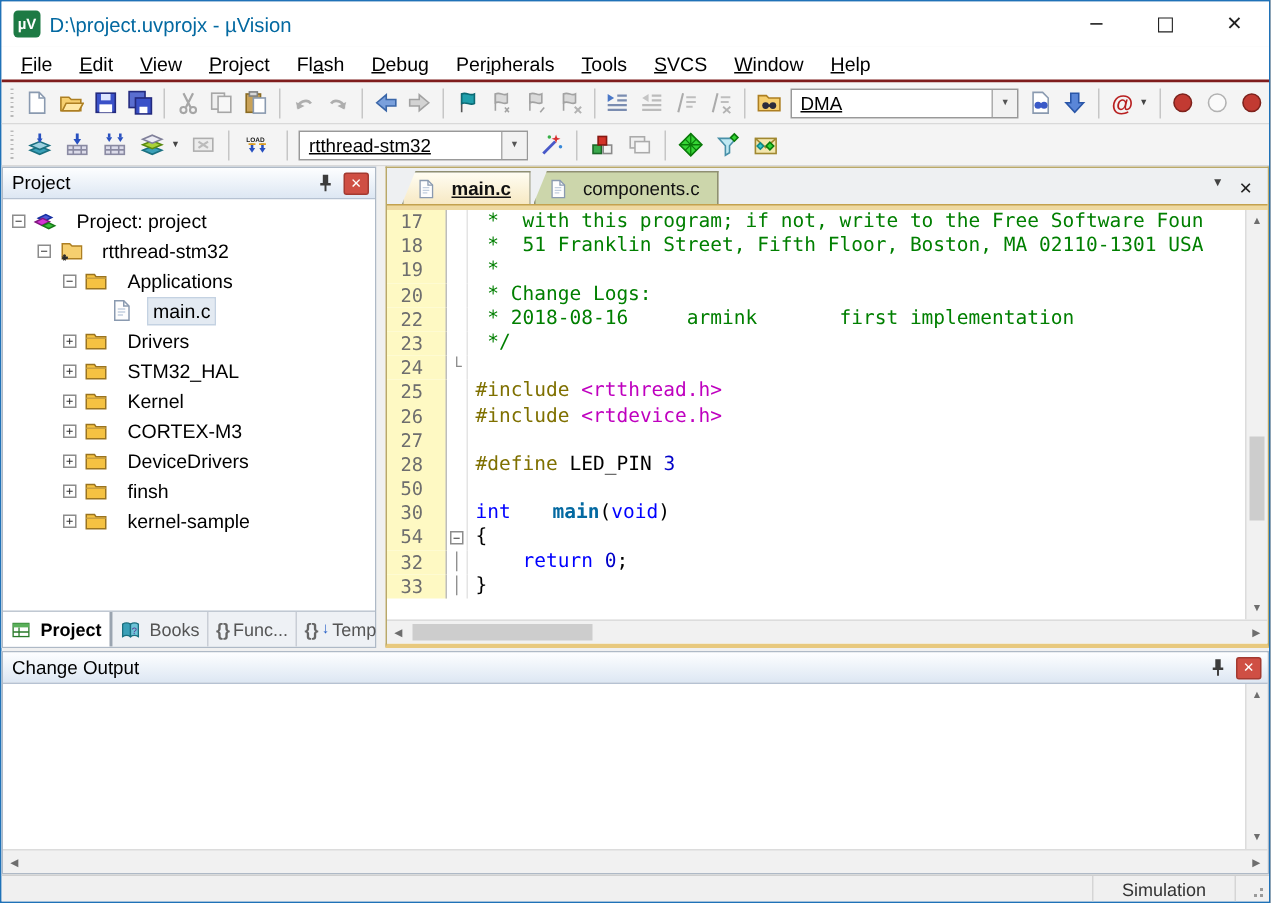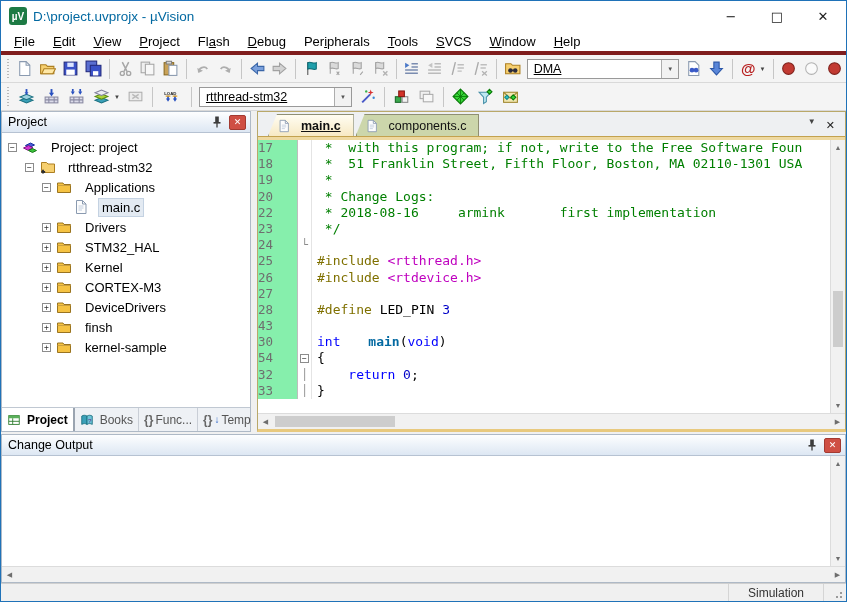--- a/index.html
+++ b/index.html
@@ -12,22 +12,22 @@
   }
   
   #titlebar{height:30px;background:#fff;display:flex;align-items:center;flex:0 0 auto;}
   .app-logo{width:18px;height:18px;margin:0 6px 0 8px;background:#1d7a44;border-radius:3px;
     color:#fff;font-size:10px;font-weight:bold;display:flex;align-items:center;justify-content:center;}
   #title-text{font-size:13.5px;color:#0369a1;}
   #win-controls{margin-left:auto;display:flex;height:100%;}
   .winbtn{width:46px;height:100%;display:flex;align-items:center;justify-content:center;
     font-size:13px;color:#222;font-family:"DejaVu Sans",sans-serif;}
   
-  #menubar{height:24px;background:#fff;display:flex;align-items:flex-start;padding-left:4px;
-    border-bottom:4px solid #7f1d1d;flex:0 0 auto;}
+  #menubar{height:24px;background:#fff;display:flex;align-items:center;padding-left:4px;
+    border-bottom:2px solid #7f1d1d;flex:0 0 auto;}
   .mitem{padding:3px 9px;color:#000;}
   .mitem u{text-decoration:underline;}
   
   .toolbar{height:28px;background:#f4f4f4;display:flex;align-items:center;padding-left:2px;
     border-bottom:1px solid #d9d9d9;flex:0 0 auto;white-space:nowrap;overflow:hidden;}
   .tgrip{width:7px;height:20px;margin:0 2px;
     background:repeating-linear-gradient(#b9b9b9 0 1px,transparent 1px 3px);
     background-size:2px 100%;background-repeat:no-repeat;background-position:2px 0;}
   .tsep{width:1px;height:20px;background:#c6c6c6;margin:0 4px;}
   .tbtn{width:23px;height:23px;margin:0 1px;display:inline-flex;align-items:center;justify-content:center;border-radius:2px;}
@@ -69,21 +69,21 @@
   .etab{height:22px;display:flex;align-items:center;padding:0 12px 0 8px;margin-right:2px;font-size:12.5px;
     clip-path:polygon(9px 0,100% 0,100% 100%,0 100%);border:1px solid #8f8f72;border-bottom:none;}
   .etab svg{width:14px;height:14px;margin-right:5px;}
   .etab.active{background:linear-gradient(#fffdf2,#f7e9c4);font-weight:bold;text-decoration:underline;}
   .etab.inactive{background:#ccd6ab;}
   #etab-strip{height:4px;background:#eed9a1;border-top:1px solid #c3a24f;flex:0 0 auto;}
   #code-wrap{flex:1;display:flex;min-height:0;}
   #code-area{flex:1;display:flex;min-width:0;overflow:hidden;background:#fff;
     font-family:"DejaVu Sans Mono","Liberation Mono",monospace;font-size:13px;line-height:16.2px;}
   .cline{display:flex;height:16.2px;white-space:pre;}
-  .ln{width:40px;text-align:left;color:#6e6e6e;background:#86efac;padding-right:6px;
+  .ln{width:40px;text-align:center;color:#6e6e6e;background:#fef9c3;padding-right:6px;
     border-right:1px solid #bdbdbd;flex:0 0 auto;font-size:12.5px;}
   .fold{width:14px;flex:0 0 auto;color:#8a8a8a;font-size:11px;text-align:center;border-right:1px solid #e4e4e4;}
   .foldbox{display:inline-block;width:9px;height:9px;border:1px solid #8c8c8c;font-size:8px;line-height:7px;margin-top:3px;background:#fff;color:#333;}
   .codetext{padding-left:5px;}
   .seg-cm{color:var(--comment);}
   .seg-pp{color:var(--preproc);}
   .seg-hd{color:var(--header);}
   .seg-kw{color:var(--keyword);}
   .seg-nm{color:var(--number);}
   .seg-fn{color:#0369a1;font-weight:bold;margin-left:20px;}
@@ -696,21 +696,21 @@
               <div class="cline"><span class="ln">18</span><span class="fold"></span><span class="codetext"><span class="seg-cm"> *  51 Franklin Street, Fifth Floor, Boston, MA 02110-1301 USA</span></span></div>
               <div class="cline"><span class="ln">19</span><span class="fold"></span><span class="codetext"><span class="seg-cm"> *</span></span></div>
               <div class="cline"><span class="ln">20</span><span class="fold"></span><span class="codetext"><span class="seg-cm"> * Change Logs:</span></span></div>
               <div class="cline"><span class="ln">22</span><span class="fold"></span><span class="codetext"><span class="seg-cm"> * 2018-08-16     armink       first implementation</span></span></div>
               <div class="cline"><span class="ln">23</span><span class="fold"></span><span class="codetext"><span class="seg-cm"> */</span></span></div>
               <div class="cline"><span class="ln">24</span><span class="fold">└</span><span class="codetext"></span></div>
               <div class="cline"><span class="ln">25</span><span class="fold"></span><span class="codetext"><span class="seg-pp">#include </span><span class="seg-hd">&lt;rtthread.h&gt;</span></span></div>
               <div class="cline"><span class="ln">26</span><span class="fold"></span><span class="codetext"><span class="seg-pp">#include </span><span class="seg-hd">&lt;rtdevice.h&gt;</span></span></div>
               <div class="cline"><span class="ln">27</span><span class="fold"></span><span class="codetext"></span></div>
               <div class="cline"><span class="ln">28</span><span class="fold"></span><span class="codetext"><span class="seg-pp">#define </span><span class="seg-pl">LED_PIN </span><span class="seg-nm">3</span></span></div>
-              <div class="cline"><span class="ln">43</span><span class="fold"></span><span class="codetext"></span></div>
+              <div class="cline"><span class="ln">50</span><span class="fold"></span><span class="codetext"></span></div>
               <div class="cline"><span class="ln">30</span><span class="fold"></span><span class="codetext"><span class="seg-kw">int</span><span class="seg-pl"> </span><span class="seg-fn">main</span><span class="seg-pl">(</span><span class="seg-kw">void</span><span class="seg-pl">)</span></span></div>
               <div class="cline"><span class="ln">54</span><span class="fold"><span class="foldbox">−</span></span><span class="codetext"><span class="seg-pl">{</span></span></div>
               <div class="cline"><span class="ln">32</span><span class="fold">│</span><span class="codetext"><span class="seg-pl">    </span><span class="seg-kw">return</span><span class="seg-pl"> </span><span class="seg-nm">0</span><span class="seg-pl">;</span></span></div>
               <div class="cline"><span class="ln">33</span><span class="fold">│</span><span class="codetext"><span class="seg-pl">}</span></span></div>
             </div>
           </div>
         <div class="vscroll">
           <div class="sarrow">▲</div>
           <div class="strack">
               <div class="sthumb" style="left:2px;right:2px;top:56%;height:23%;"></div>

